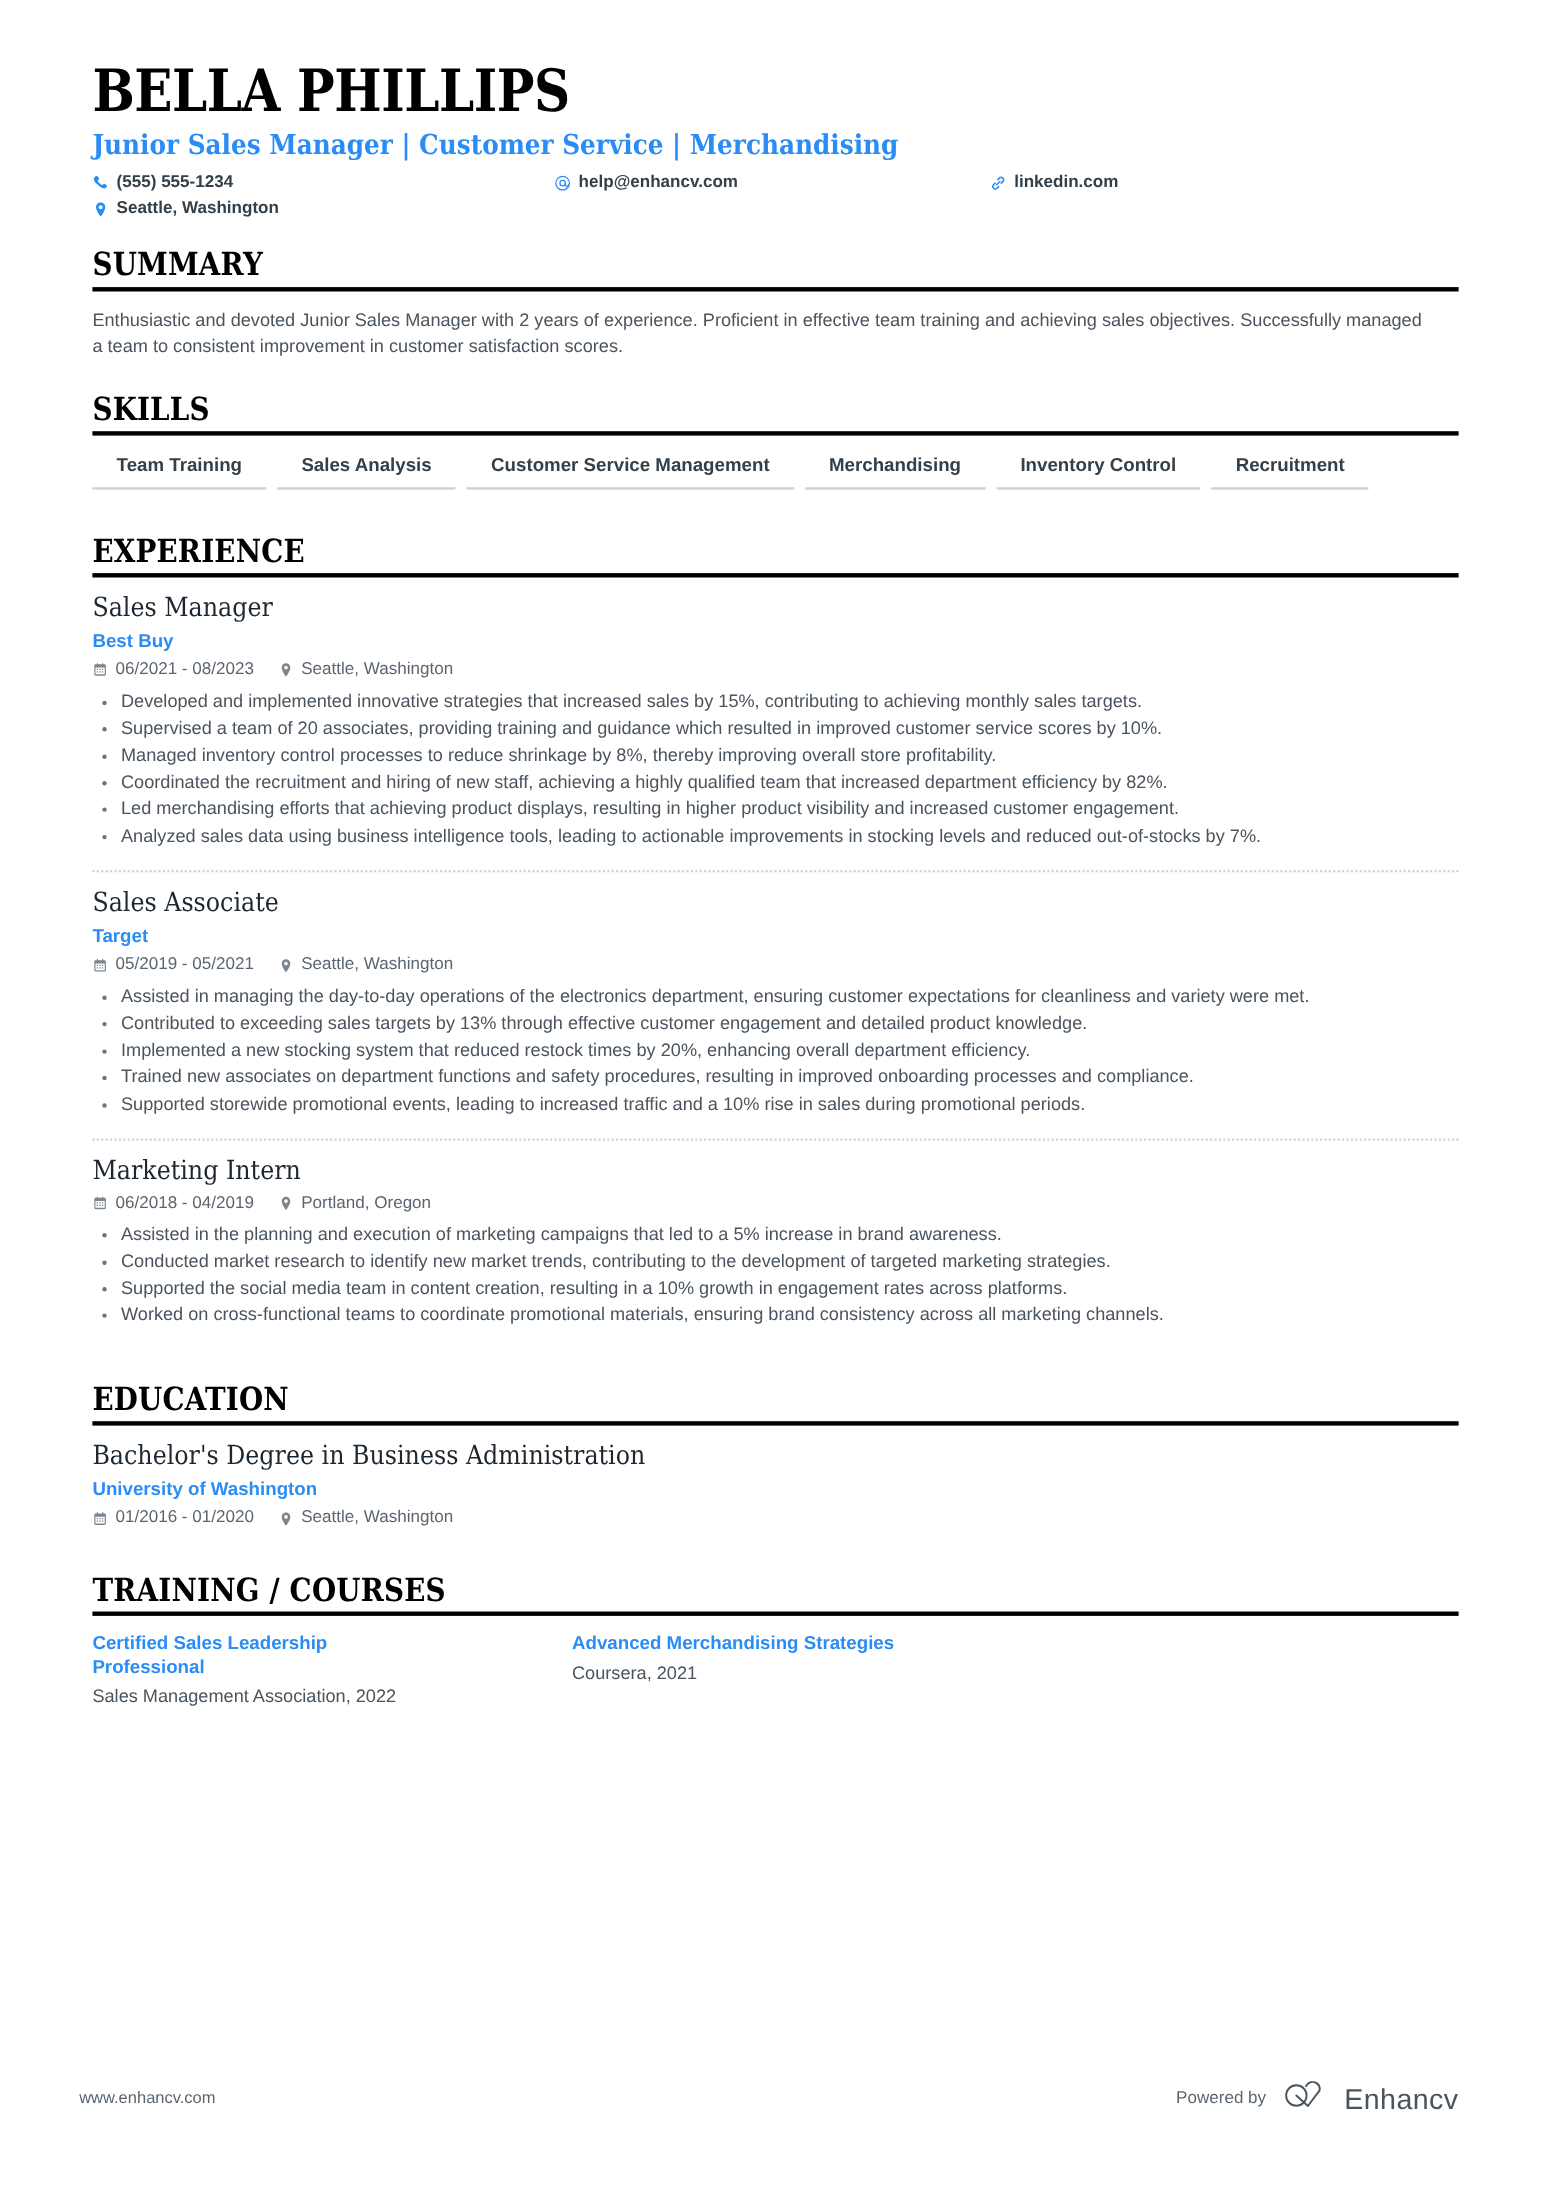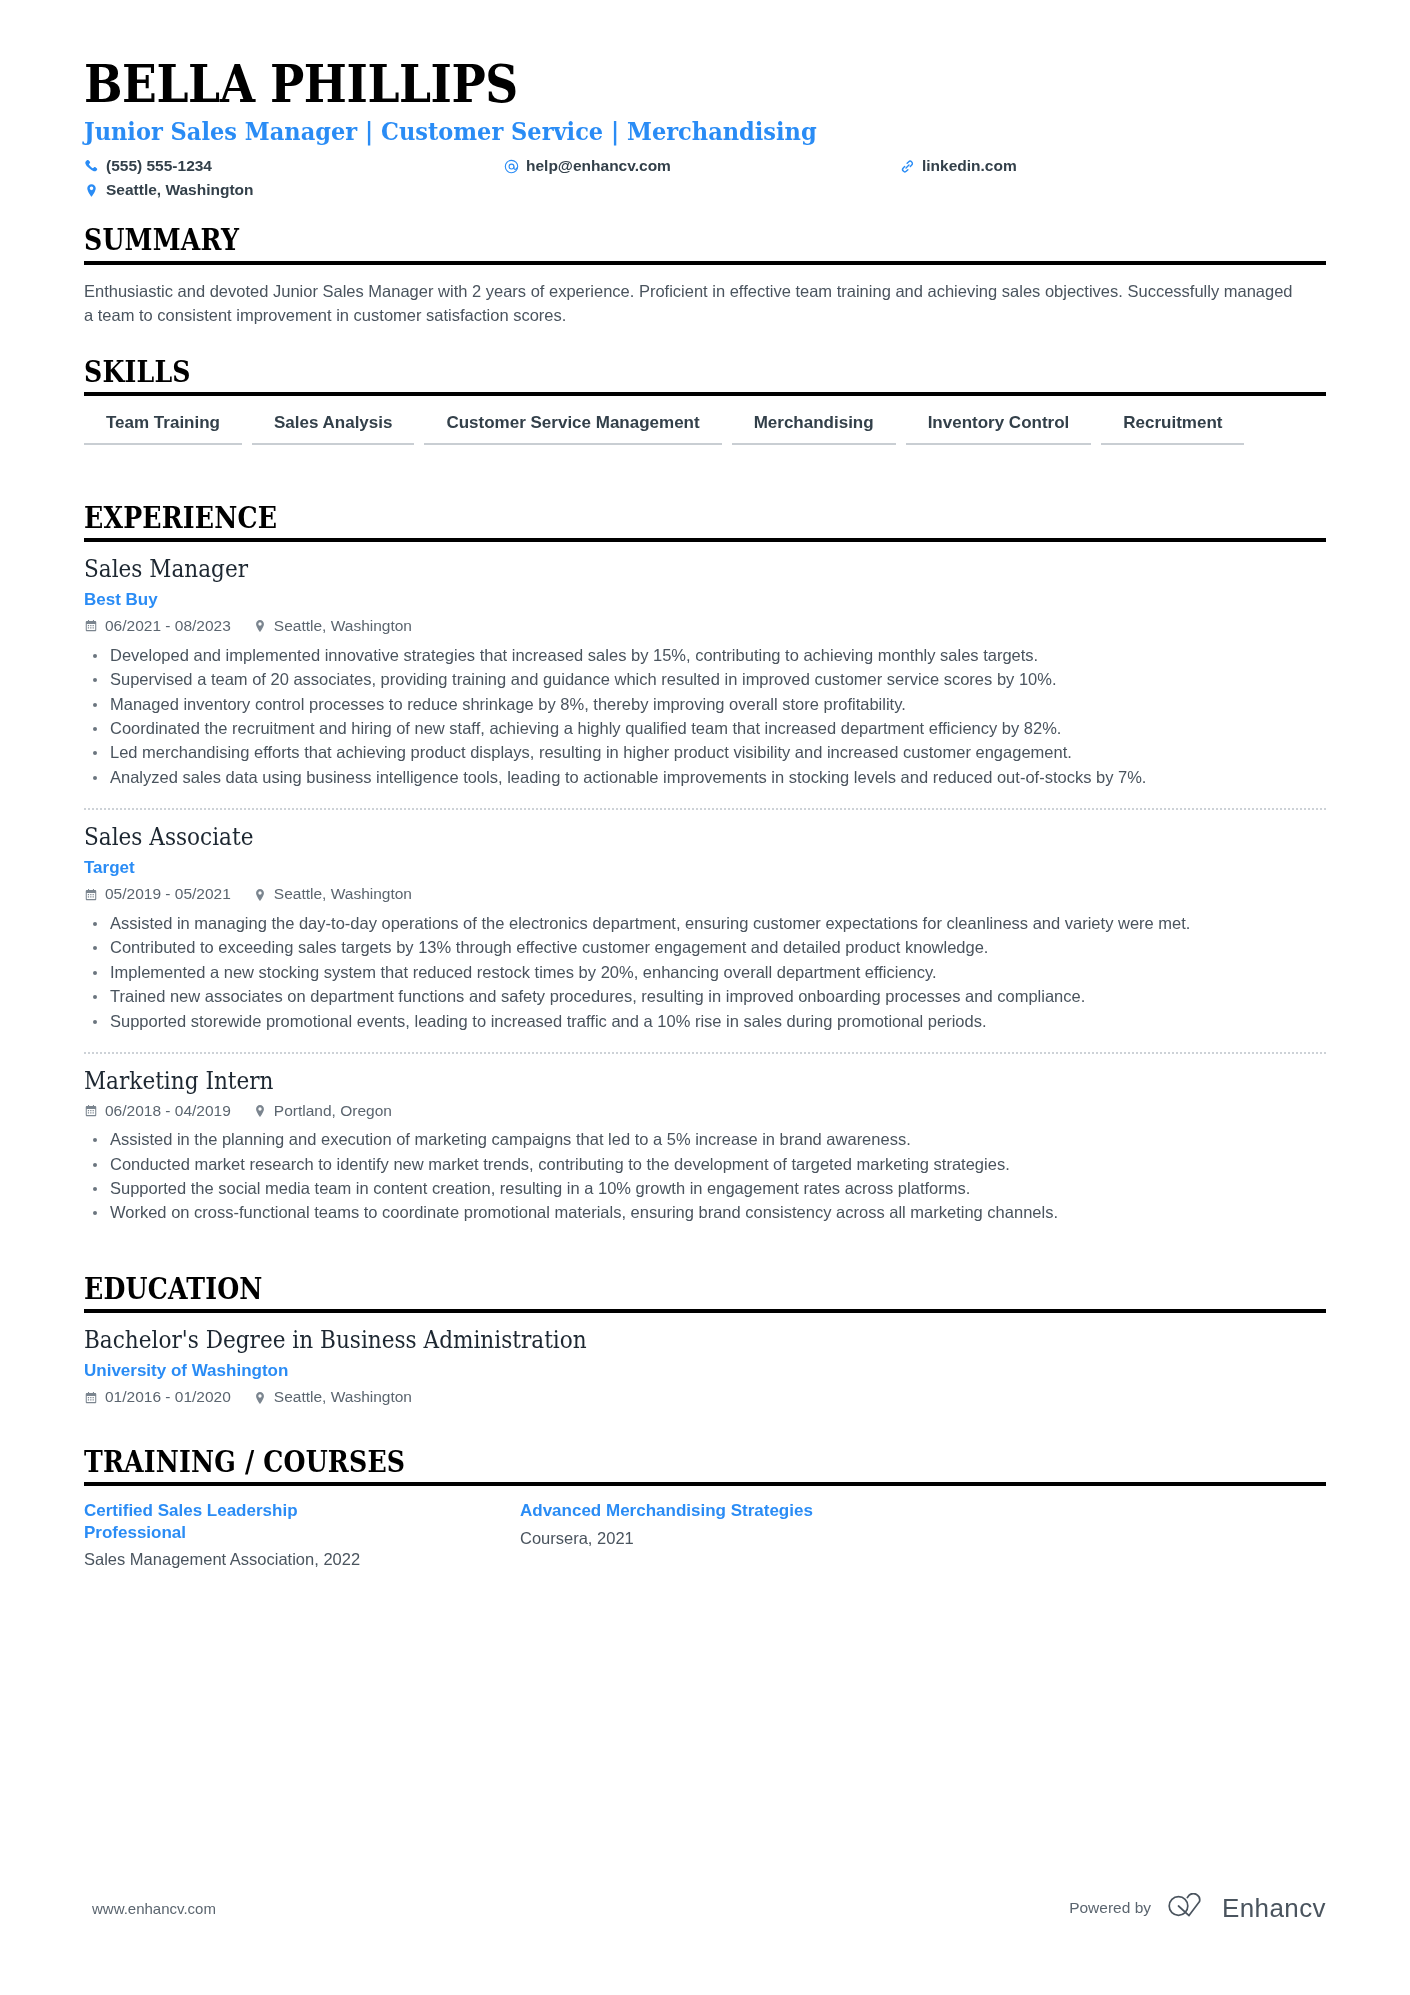--- a/index.html
+++ b/index.html
@@ -76,21 +76,21 @@
     height: 15px;
     align-items: center;
     justify-content: center;
     color: #2a8cf5;
     flex: 0 0 auto;
   }
   .ci-icon svg { display: block; }
 
   
   .section { margin-top: 26px; }
-  .section.experience { margin-top: 36px; }
+  .section.experience { margin-top: 19px; }
   .section.education { margin-top: 40px; }
   .section.training { margin-top: 40px; }
   .section.skills { margin-top: 30px; }
 
   .sec-title {
     font-family: "DejaVu Serif", "Liberation Serif", serif;
     font-weight: bold;
     font-size: 29px;
     line-height: 1.05;
     letter-spacing: 0.2px;
@@ -247,21 +247,21 @@
   }
   .course-sub {
     font-size: 16.5px;
     color: #4a545e;
     line-height: 1.3;
   }
 
   
   .footer {
     position: absolute;
-    left: 92px;
+    left: 72px;
     right: 84px;
     bottom: 72px;
     display: flex;
     align-items: center;
     justify-content: space-between;
   }
   .footer-url {
     font-size: 15px;
     color: #5b656f;
   }

